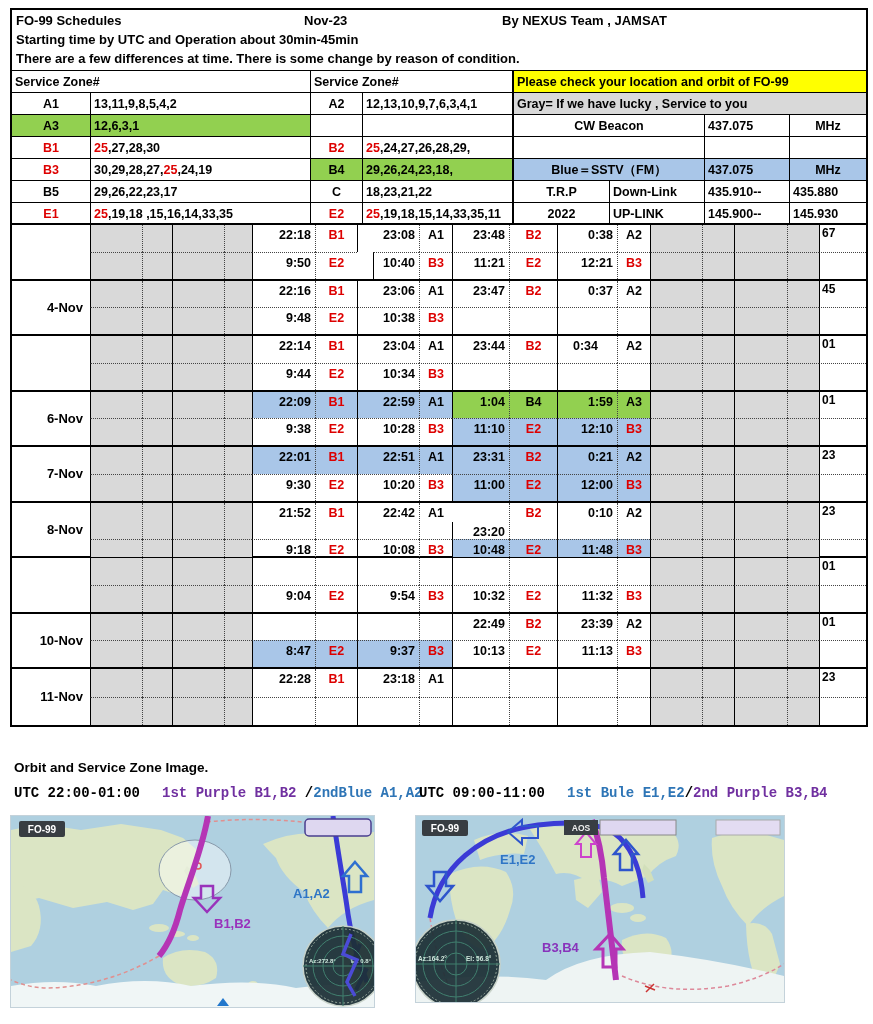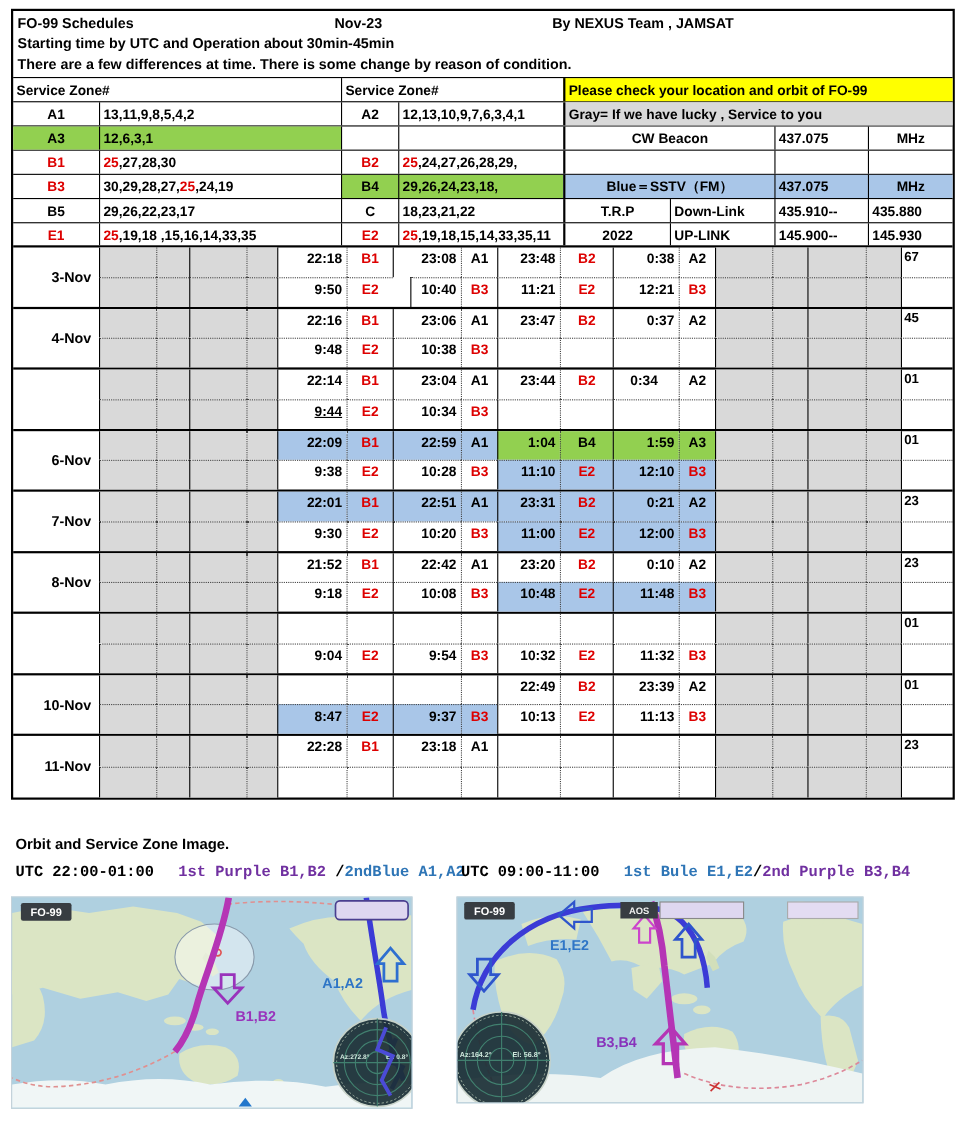--- a/index.html
+++ b/index.html
@@ -117,21 +117,20 @@
         <div class="zcell ac" style="color: var(--red);"><span>E2</span></div>
         <div class="zcell"><span style="color: var(--red);">25</span><span>,19,18,15,14,33,35,11</span></div>
         <div class="zcell ac bl2"><span>2022</span></div>
         <div class="zcell"><span>UP-LINK</span></div>
         <div class="zcell"><span>145.900--</span></div>
         <div class="zcell"><span>145.930</span></div>
       </div>
     </div>
   <div id="sched">
       <div class="srow">
-        <div class="dc" style="grid-column: 1;">3-Nov</div>
         <div class="tc bg-gray" style="grid-area: 1 / 2;"></div>
         <div class="zc bg-gray" style="grid-area: 1 / 3;"></div>
         <div class="tc bg-gray" style="grid-area: 1 / 4;"></div>
         <div class="zc bg-gray" style="grid-area: 1 / 5;"></div>
         <div class="tc" style="grid-area: 1 / 6;">22:18</div>
         <div class="zc zr" style="grid-area: 1 / 7;">B1</div>
         <div class="tc" style="grid-area: 1 / 8;">23:08</div>
         <div class="zc" style="grid-area: 1 / 9;">A1</div>
         <div class="tc" style="grid-area: 1 / 10;">23:48</div>
         <div class="zc zr" style="grid-area: 1 / 11;">B2</div>
@@ -212,21 +211,21 @@
         <div class="zc" style="grid-area: 1 / 13;">A2</div>
         <div class="tc bg-gray" style="grid-area: 1 / 14;"></div>
         <div class="zc bg-gray" style="grid-area: 1 / 15;"></div>
         <div class="tc bg-gray" style="grid-area: 1 / 16;"></div>
         <div class="zc bg-gray" style="grid-area: 1 / 17;"></div>
         <div class="nc" style="grid-area: 1 / 18;">01</div>
         <div class="tc bg-gray rt" style="grid-area: 2 / 2;"></div>
         <div class="zc bg-gray rt" style="grid-area: 2 / 3;"></div>
         <div class="tc bg-gray rt" style="grid-area: 2 / 4;"></div>
         <div class="zc bg-gray rt" style="grid-area: 2 / 5;"></div>
-        <div class="tc rt" style="grid-area: 2 / 6; text-decoration: underline;">9:44</div>
+        <div class="tc rt" style="grid-area: 2 / 6;">9:44</div>
         <div class="zc rt zr" style="grid-area: 2 / 7;">E2</div>
         <div class="tc rt" style="grid-area: 2 / 8;">10:34</div>
         <div class="zc rt zr" style="grid-area: 2 / 9;">B3</div>
         <div class="tc rt" style="grid-area: 2 / 10;"></div>
         <div class="zc rt" style="grid-area: 2 / 11;"></div>
         <div class="tc rt" style="grid-area: 2 / 12;"></div>
         <div class="zc rt" style="grid-area: 2 / 13;"></div>
         <div class="tc bg-gray rt" style="grid-area: 2 / 14;"></div>
         <div class="zc bg-gray rt" style="grid-area: 2 / 15;"></div>
         <div class="tc bg-gray rt" style="grid-area: 2 / 16;"></div>
@@ -310,21 +309,21 @@
       <div class="srow">
         <div class="dc" style="grid-column: 1;">8-Nov</div>
         <div class="tc bg-gray" style="grid-area: 1 / 2;"></div>
         <div class="zc bg-gray" style="grid-area: 1 / 3;"></div>
         <div class="tc bg-gray" style="grid-area: 1 / 4;"></div>
         <div class="zc bg-gray" style="grid-area: 1 / 5;"></div>
         <div class="tc" style="grid-area: 1 / 6;">21:52</div>
         <div class="zc zr" style="grid-area: 1 / 7;">B1</div>
         <div class="tc" style="grid-area: 1 / 8;">22:42</div>
         <div class="zc" style="grid-area: 1 / 9;">A1</div>
-        <div class="tc" style="grid-area: 1 / 10;">23:20</div>
+        <div class="tc" style="grid-area: 1 / 10; margin-top: 19px;">23:20</div>
         <div class="zc zr" style="grid-area: 1 / 11;">B2</div>
         <div class="tc" style="grid-area: 1 / 12;">0:10</div>
         <div class="zc" style="grid-area: 1 / 13;">A2</div>
         <div class="tc bg-gray" style="grid-area: 1 / 14;"></div>
         <div class="zc bg-gray" style="grid-area: 1 / 15;"></div>
         <div class="tc bg-gray" style="grid-area: 1 / 16;"></div>
         <div class="zc bg-gray" style="grid-area: 1 / 17;"></div>
         <div class="nc" style="grid-area: 1 / 18;">23</div>
         <div class="tc bg-gray rt" style="grid-area: 2 / 2;"></div>
         <div class="zc bg-gray rt" style="grid-area: 2 / 3;"></div>

